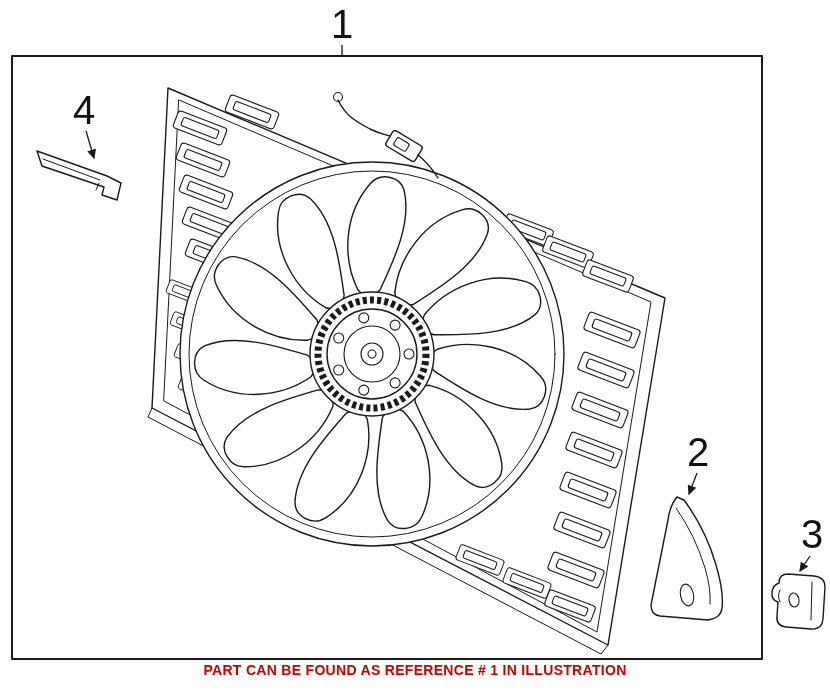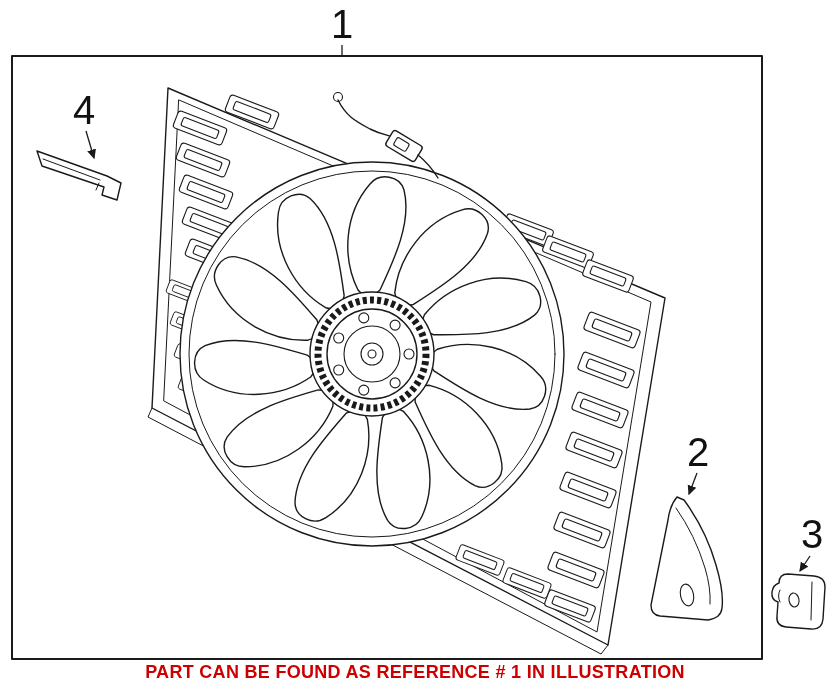--- a/index.html
+++ b/index.html
@@ -13,21 +13,21 @@
   .ln-thick { fill:none; stroke:var(--ink); stroke-width:2;   stroke-linecap:round; stroke-linejoin:round; }
   .ln-thin  { fill:none; stroke:var(--ink); stroke-width:1;   stroke-linecap:round; stroke-linejoin:round; }
   .part     { fill:#ffffff; stroke:var(--ink); stroke-width:1.4; stroke-linejoin:round; }
   .part-thin{ fill:#ffffff; stroke:var(--ink); stroke-width:1.1; stroke-linejoin:round; }
   .teeth    { fill:none; stroke:var(--ink); stroke-width:7; stroke-dasharray:4 3.2; }
   .leader   { fill:none; stroke:var(--ink); stroke-width:1.3; }
   .callout-num { font-family:"Liberation Sans", sans-serif; font-size:40px; fill:#111; }
   text { user-select:none; }
   .footer {
     position:absolute; left:0; right:0; top:662px; text-align:center;
-    color:var(--accent); font-weight:700; font-size:18px; letter-spacing:.3px;
+    color:var(--accent); font-weight:700; font-size:14px; letter-spacing:.3px;
     font-family:"Liberation Sans", sans-serif;
   }
 </style>
 </head>
 <body>
 
 <div class="canvas">
 
   <svg class="diagram" viewBox="0 0 830 700">
     <defs>

